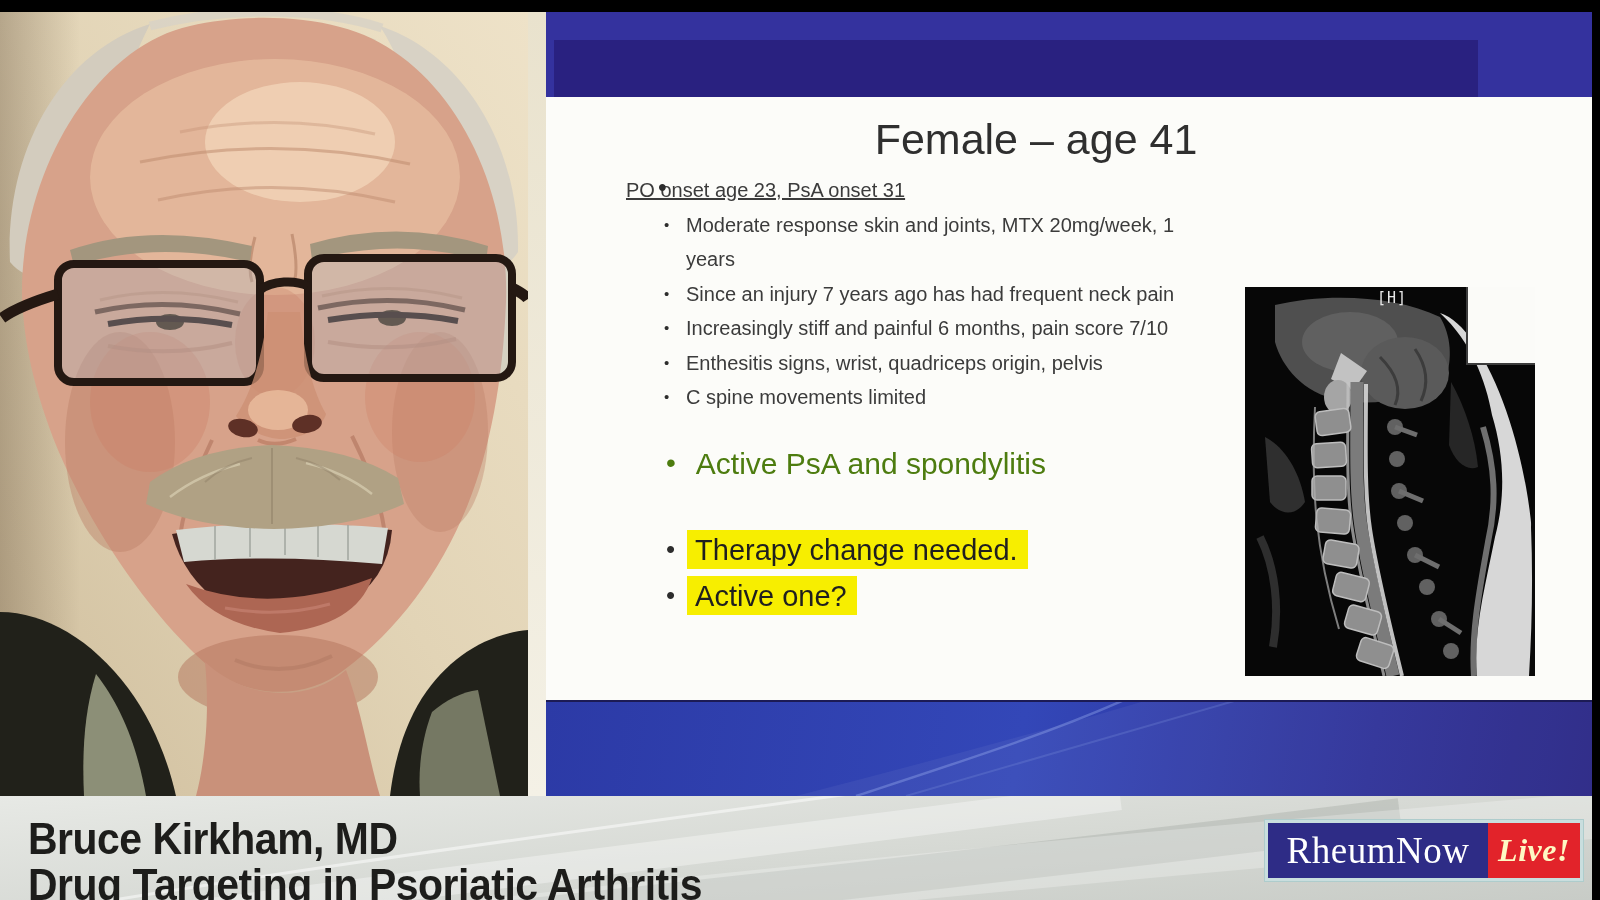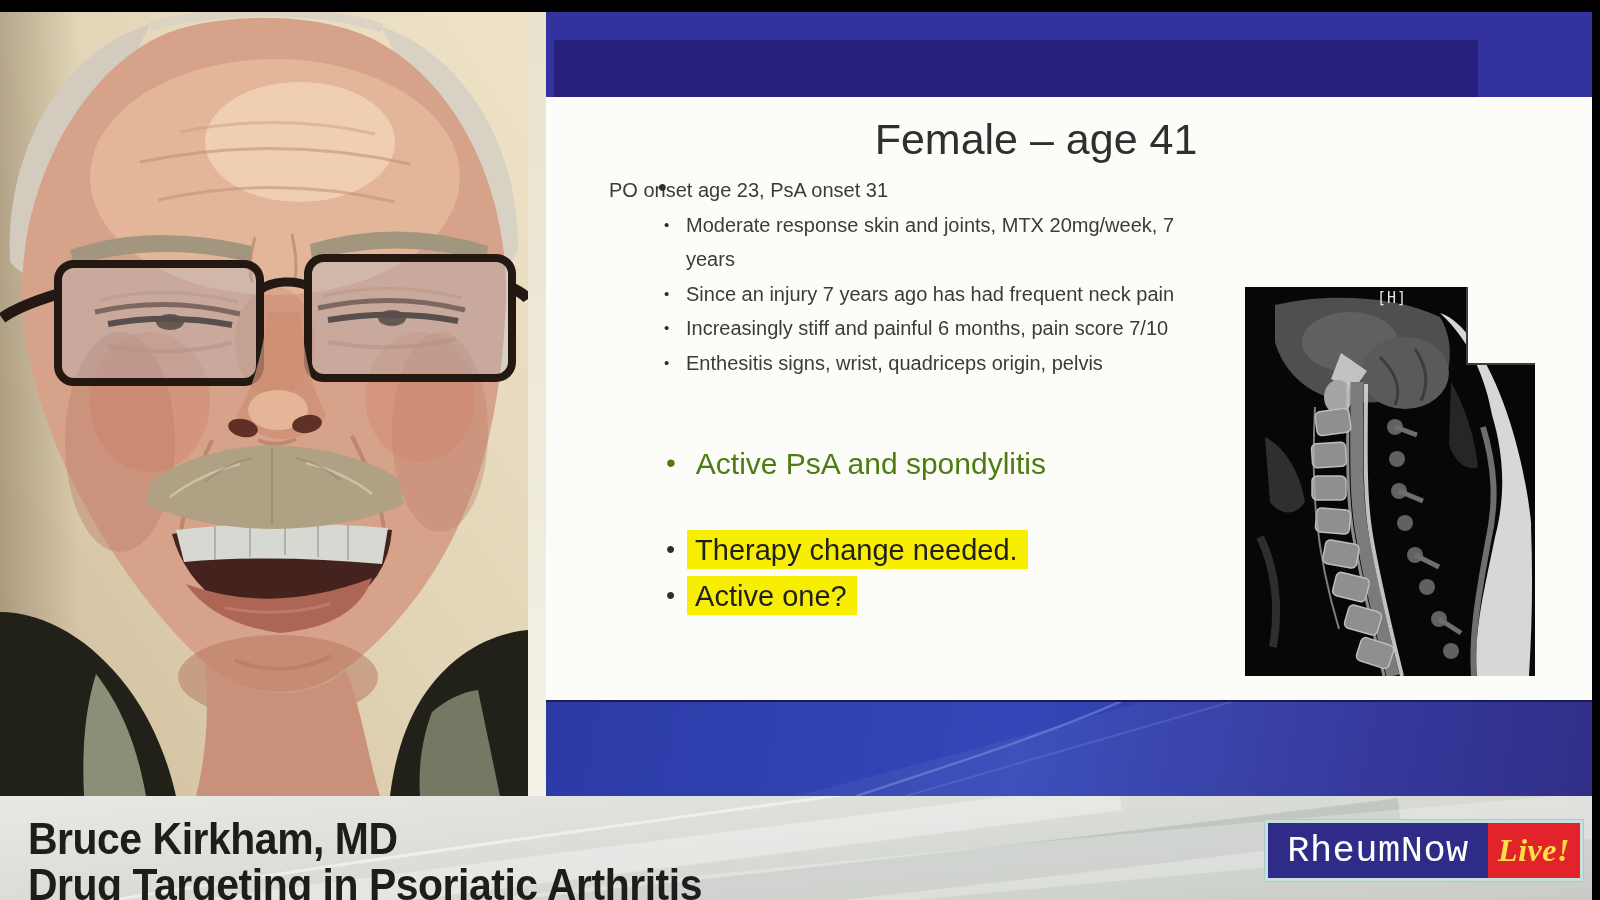--- a/index.html
+++ b/index.html
@@ -20,21 +20,21 @@
   .deck-top-band-inner{position:absolute;left:8px;top:28px;width:924px;height:57px;background:#292180;}
 
   .slide{position:absolute;left:0;top:85px;width:1054px;height:603px;background:#fcfcf9;}
   .slide-title{position:absolute;left:140px;top:18px;width:700px;text-align:center;
                font-size:43px;font-weight:400;color:#2f2f2f;letter-spacing:0;}
 
   ul.case-bullets{list-style:none;margin:0;padding:0;position:absolute;left:0;top:76px;width:660px;}
   ul.case-bullets li{position:relative;padding-left:140px;line-height:34.5px;font-size:20px;
                      color:#3b3b3b;white-space:pre-wrap;}
   ul.case-bullets li::before{content:"•";position:absolute;left:118px;top:0;font-size:15px;color:#2d2d2d;}
-  ul.case-bullets li:first-child{padding-left:63px;}
+  ul.case-bullets li:first-child{padding-left:80px;text-decoration:underline;}
   ul.case-bullets li:first-child::before{font-size:25px;left:112px;top:-3px;}
 
   .summary-row{position:absolute;left:120px;top:350px;font-size:30px;color:#4d7c0f;}
   .summary-row .dot{display:inline-block;margin-right:20px;font-size:28px;vertical-align:2px;}
   .hl-row{position:absolute;left:120px;font-size:29px;color:#1f1f1f;}
   .hl-row .dot{display:inline-block;margin-right:12px;font-size:26px;color:#2d2d2d;vertical-align:2px;}
   .hl-row .mark{padding:4px 10px 3px 8px;}
   .hl-row-1{top:437px;}
   .hl-row-2{top:483px;}
 
@@ -54,23 +54,23 @@
       background:linear-gradient(175deg,#e7e9e5 0%,#d5d8d3 55%,#c6cac5 100%);overflow:hidden;padding-left:35px;}
   .lower-third svg{position:absolute;left:0;top:0;}
   .lt-text{position:absolute;left:28px;top:20px;transform:scaleX(.93);transform-origin:left top;
            color:#1d1d1b;font-weight:700;letter-spacing:-.5px;line-height:46px;font-size:44px;}
   .lt-name,.lt-title{white-space:nowrap;}
 
   
   .logo{position:absolute;left:1265px;top:24px;width:312px;height:55px;display:flex;
         border:3px solid #c9dede;box-sizing:content-box;box-shadow:0 0 0 1px #aecccc;}
   .logo-brand{background:#2e2c86;flex:1;display:flex;align-items:center;justify-content:center;
-              font-family:Liberation Mono, monospace;font-size:37px;color:#fff;letter-spacing:.5px;}
+              font-family:Liberation Serif, serif;font-size:37px;color:#fff;letter-spacing:.5px;}
   .logo-badge{background:#e2232a;width:92px;display:flex;align-items:center;justify-content:center;
-              font-style:italic;font-weight:700;font-size:32px;color:#fde047;
+              font-style:italic;font-weight:700;font-size:32px;color:#fef9c3;
               font-family:"Liberation Serif",serif;letter-spacing:.5px;}
 </style>
 </head>
 <body>
 
 <div class="stage">
 
   <div class="speaker-panel">
     <svg width="528" height="784" viewBox="0 0 528 784">
       <defs>
@@ -172,24 +172,25 @@
   <div class="deck">
     <div class="deck-top-band">
       <div class="deck-top-band-inner"></div>
     </div>
 
     <div class="slide">
       <div class="slide-title">Female – age 41</div>
 
       <ul class="case-bullets">
         <li>PO onset age 23, PsA onset 31</li>
-        <li>Moderate response skin and joints, MTX 20mg/week, 7 years</li>
+        <li>Moderate response skin and joints, MTX 20mg/week, 1 years</li>
         <li>Since an injury 7 years ago has had frequent neck pain</li>
         <li>Increasingly stiff and painful 6 months, pain score 7/10</li>
         <li>Enthesitis signs, wrist, quadriceps origin, pelvis</li>
+        <li>C spine movements limited</li>
       </ul>
 
       <div class="summary-row">
         <span class="dot">•</span><span>Active PsA and spondylitis</span>
       </div>
 
       <div class="hl-row hl-row-1">
         <span class="dot">•</span><span class="mark" style="background:#f7ee00">Therapy change needed.</span>
       </div>
       <div class="hl-row hl-row-2">

